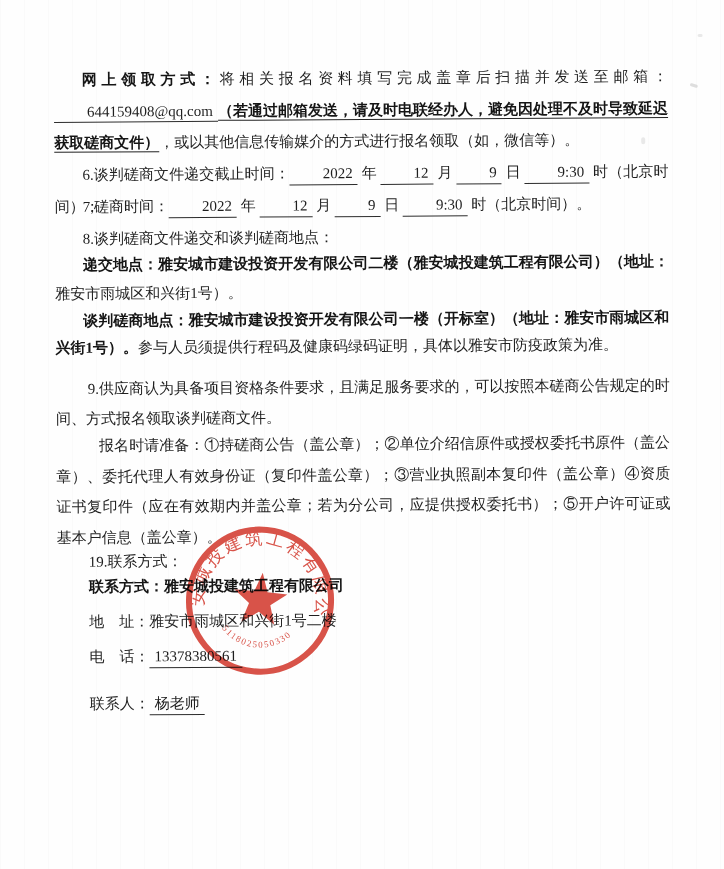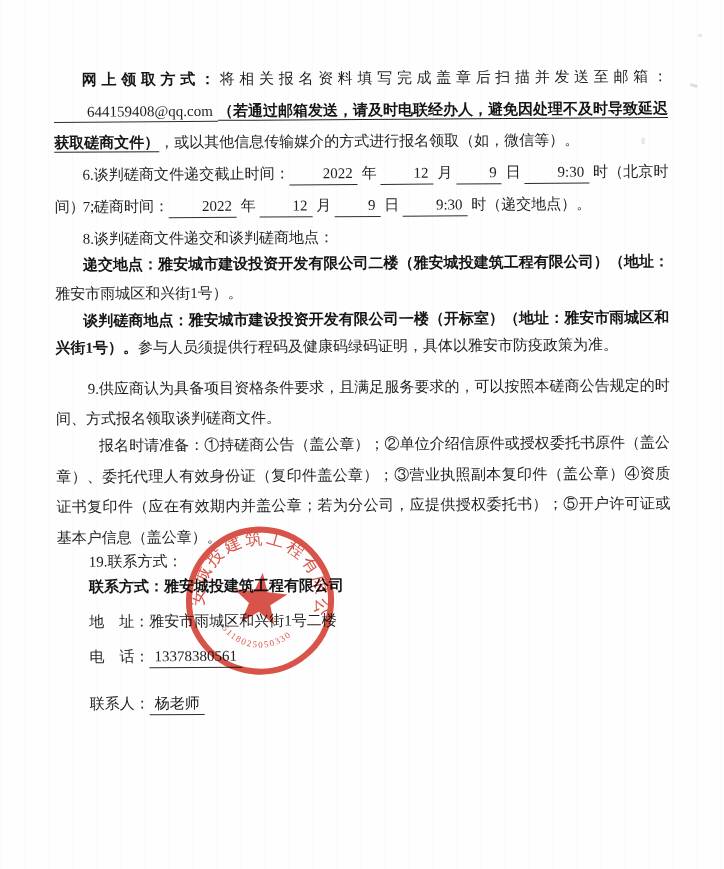--- a/index.html
+++ b/index.html
@@ -44,21 +44,21 @@
 </head>
 <body>
 
 <div class="page">
   <div class="streaks"></div>
 
   <div class="tilt">
 
     <p class="para p1"><span class="b">网上领取方式：</span><span>将相关报名资料填写完成盖章后扫描并发送至邮箱：</span><span class="uv">644159408@qq.com</span><span class="bu">（若通过邮箱发送，请及时电联经办人，避免因处理不及时导致延迟获取磋商文件）</span><span>，或以其他信息传输媒介的方式进行报名领取（如，微信等）。</span></p>
     <p class="para p2"><span>6.谈判磋商文件递交截止时间：</span><span class="uv">2022</span><span> 年 </span><span class="uv">12</span><span> 月 </span><span class="uv">9</span><span> 日 </span><span class="uv">9:30</span><span> 时（北京时间）；</span></p>
-    <p class="para p3"><span>7.磋商时间：</span><span class="uv">2022</span><span> 年 </span><span class="uv"> 12</span><span> 月 </span><span class="uv">9</span><span> 日 </span><span class="uv">9:30</span><span> 时（递交地点）。</span></p>
+    <p class="para p3"><span>7.磋商时间：</span><span class="uv">2022</span><span> 年 </span><span class="uv"> 12</span><span> 月 </span><span class="uv">9</span><span> 日 </span><span class="uv">9:30</span><span> 时（北京时间）。</span></p>
     <p class="para p4"><span>8.谈判磋商文件递交和谈判磋商地点：</span></p>
     <p class="para p5"><span class="b">递交地点：雅安城市建设投资开发有限公司二楼（雅安城投建筑工程有限公司）（地址：</span><span>雅安市雨城区和兴街1号）。</span></p>
     <p class="para p6"><span class="b">谈判磋商地点：雅安城市建设投资开发有限公司一楼（开标室）（地址：雅安市雨城区和兴街1号）。</span><span>参与人员须提供行程码及健康码绿码证明，具体以雅安市防疫政策为准。</span></p>
     <p class="para p7"><span>9.供应商认为具备项目资格条件要求，且满足服务要求的，可以按照本磋商公告规定的时间、方式报名领取谈判磋商文件。</span></p>
     <p class="para p8"><span>报名时请准备：①持磋商公告（盖公章）；②单位介绍信原件或授权委托书原件（盖公章）、委托代理人有效身份证（复印件盖公章）；③营业执照副本复印件（盖公章）④资质证书复印件（应在有效期内并盖公章；若为分公司，应提供授权委托书）；⑤开户许可证或基本户信息（盖公章）。</span></p>
     <p class="para p9"><span>19.联系方式：</span></p>
 
     <p class="cline c0"><span class="b">联系方式：</span><span class="b">雅安城投建筑工程有限公司</span></p>
     <p class="cline c1"><span>地　址：</span><span>雅安市雨城区和兴街1号二楼</span></p>
     <p class="cline c2"><span>电　话：</span><span class="uv">13378380561</span></p>

